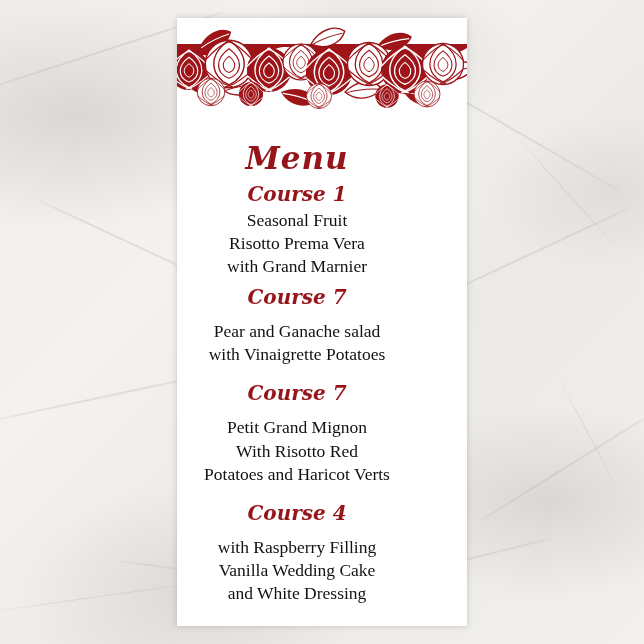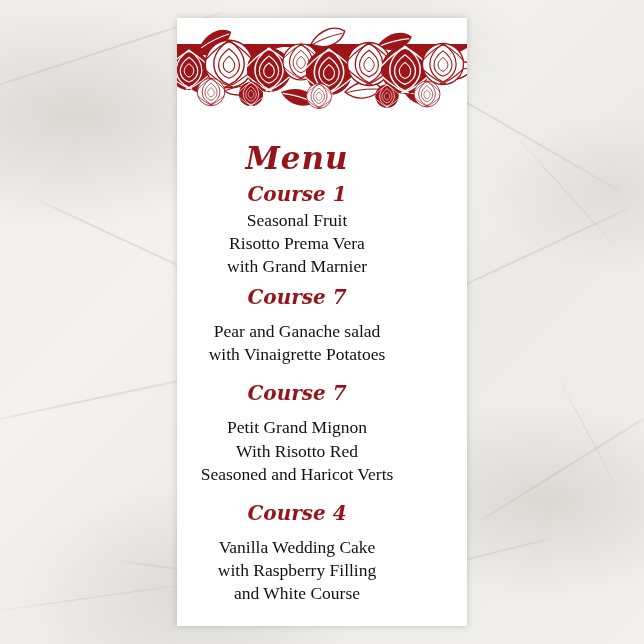--- a/index.html
+++ b/index.html
@@ -240,25 +240,25 @@
       <div class="spacer-sm"></div>
       <div class="course-line">Pear and Ganache salad</div>
       <div class="course-line">with Vinaigrette Potatoes</div>
     </div>
 
     <div class="course-block">
       <div class="course-heading">Course 7</div>
       <div class="spacer-sm"></div>
       <div class="course-line">Petit Grand Mignon</div>
       <div class="course-line">With Risotto Red</div>
-      <div class="course-line">Seasoned and Haricot Verts</div>
+      <div class="course-line">Potatoes and Haricot Verts</div>
     </div>
 
     <div class="course-block">
       <div class="course-heading">Course 4</div>
       <div class="spacer-sm"></div>
+      <div class="course-line">with Raspberry Filling</div>
       <div class="course-line">Vanilla Wedding Cake</div>
-      <div class="course-line">with Raspberry Filling</div>
-      <div class="course-line">and White Course</div>
+      <div class="course-line">and White Dressing</div>
     </div>
 
   </div>
 </div>
 
 </body></html>

